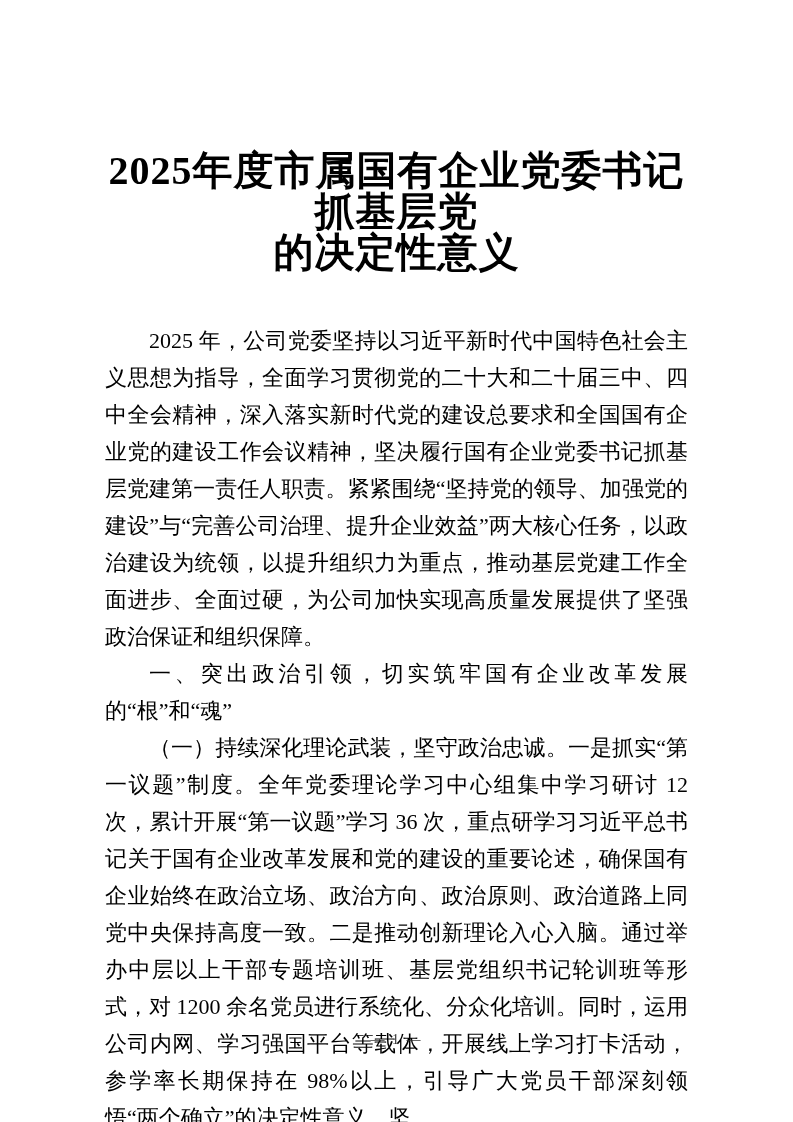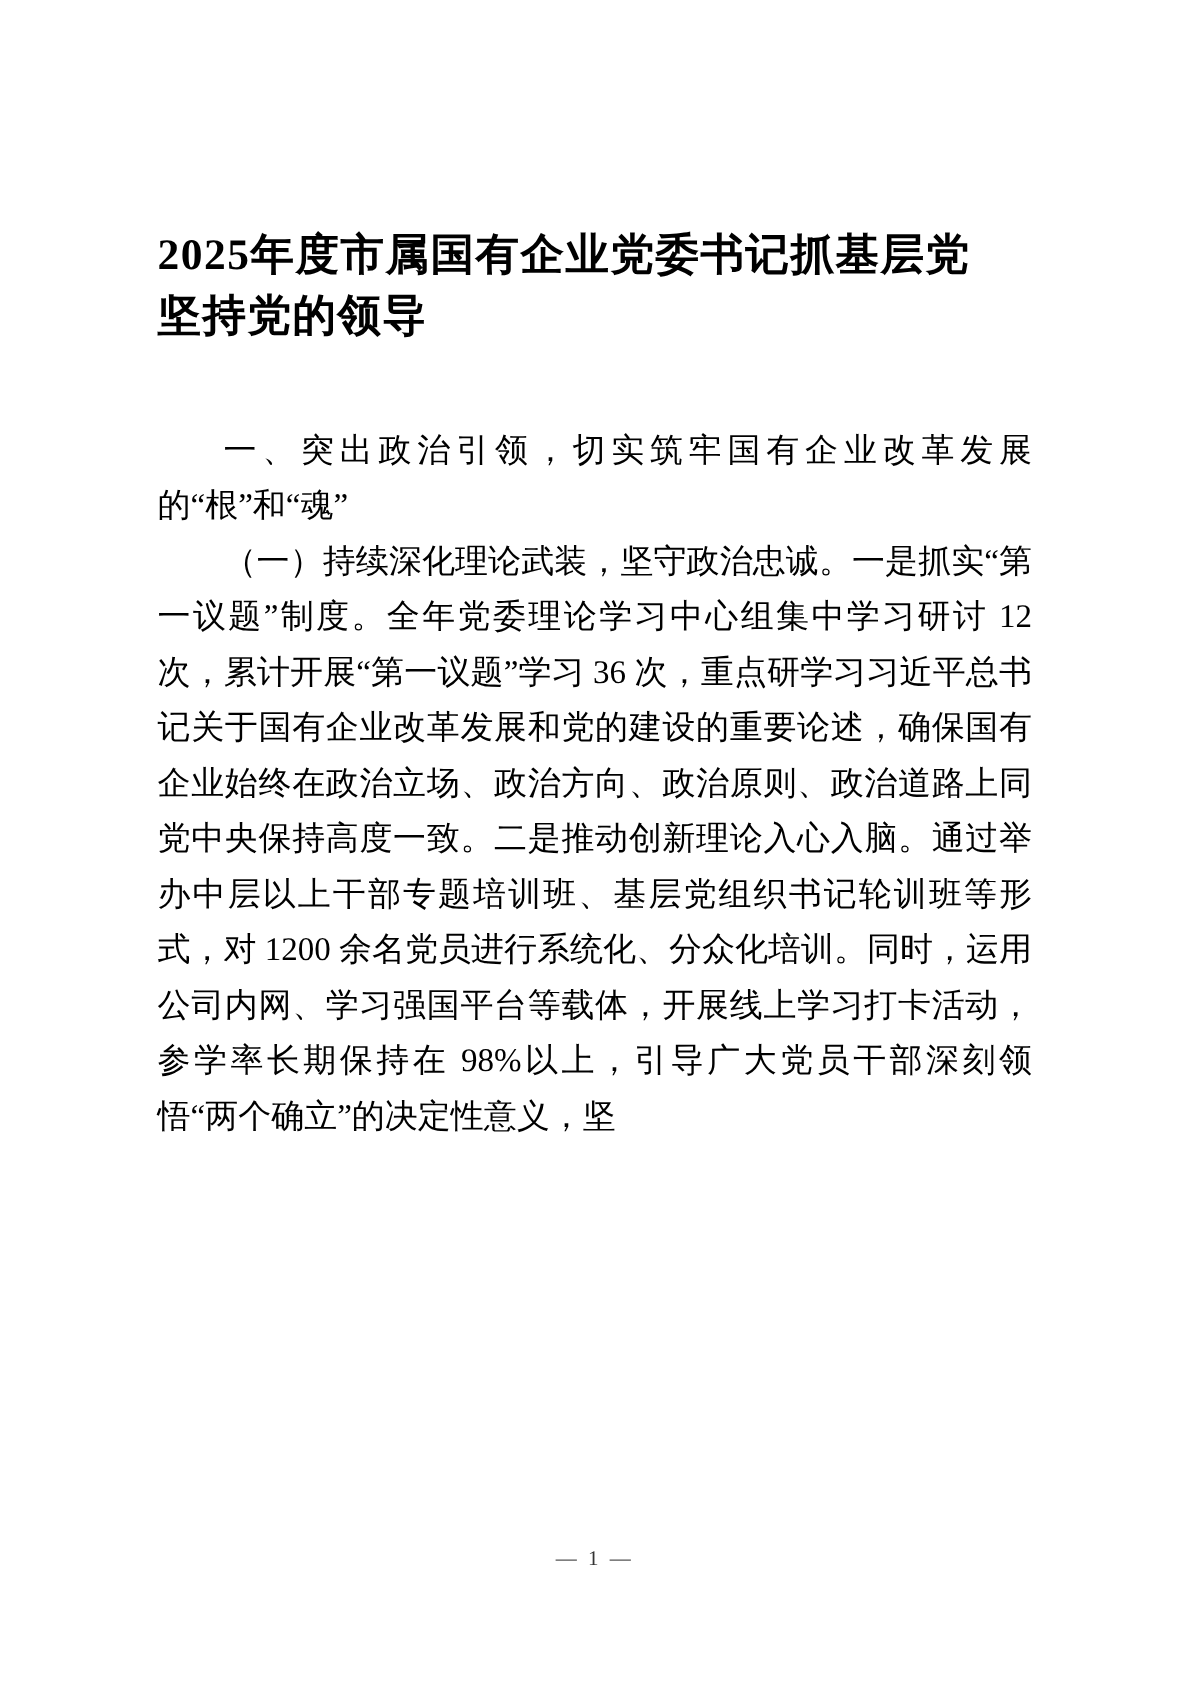--- a/index.html
+++ b/index.html
@@ -17,22 +17,22 @@
   }
   .page {
     position: absolute;
     inset: 0;
     box-sizing: border-box;
     padding: 150px 105px 0 105px;
     background: #ffffff;
   }
   .doc-title {
     margin: 0;
-    text-align: left;
-    font-size: 29px;
+    text-align: center;
+    font-size: 40px;
     line-height: 41px;
     font-weight: 700;
     letter-spacing: 1px;
   }
   .content {
     margin-top: 49px;
   }
   .para {
     margin: 0;
     font-size: 22px;
@@ -57,23 +57,24 @@
     color: #333333;
     letter-spacing: 2px;
   }
 </style>
 </head>
 <body>
 
 <div class="page">
   <h1 class="doc-title">
     <div>2025年度市属国有企业党委书记抓基层党</div>
-    <div>坚持党的领导</div>
+    <div>的决定性意义</div>
   </h1>
   <div class="content">
+      <p class="para"><span>2025 年，公司党委坚持以习近平新时代中国特色社会主义思想为指导，全面学习贯彻党的二十大和二十届三中、四中全会精神，深入落实新时代党的建设总要求和全国国有企业党的建设工作会议精神，坚决履行国有企业党委书记抓基层党建第一责任人职责。紧紧围绕“坚持党的领导、加强党的建设”与“完善公司治理、提升企业效益”两大核心任务，以政治建设为统领，以提升组织力为重点，推动基层党建工作全面进步、全面过硬，为公司加快实现高质量发展提供了坚强政治保证和组织保障。</span></p>
       <p class="para heading"><span class="bold">一、突出政治引领，切实筑牢国有企业改革发展的“根”和“魂”</span></p>
       <p class="para"><span class="bold">（一）持续深化理论武装，坚守政治忠诚。</span><span class="bold">一是</span><span>抓实“第一议题”制度。全年党委理论学习中心组集中学习研讨 12 次，累计开展“第一议题”学习 36 次，重点研学习习近平总书记关于国有企业改革发展和党的建设的重要论述，确保国有企业始终在政治立场、政治方向、政治原则、政治道路上同党中央保持高度一致。</span><span class="bold">二是</span><span>推动创新理论入心入脑。通过举办中层以上干部专题培训班、基层党组织书记轮训班等形式，对 1200 余名党员进行系统化、分众化培训。同时，运用公司内网、学习强国平台等载体，开展线上学习打卡活动，参学率长期保持在 98%以上，引导广大党员干部深刻领悟“两个确立”的决定性意义，坚</span></p>
     </div>
 </div>
 
 <div class="footer">
   <span>— 1 —</span>
 </div>
 
 </body></html>

